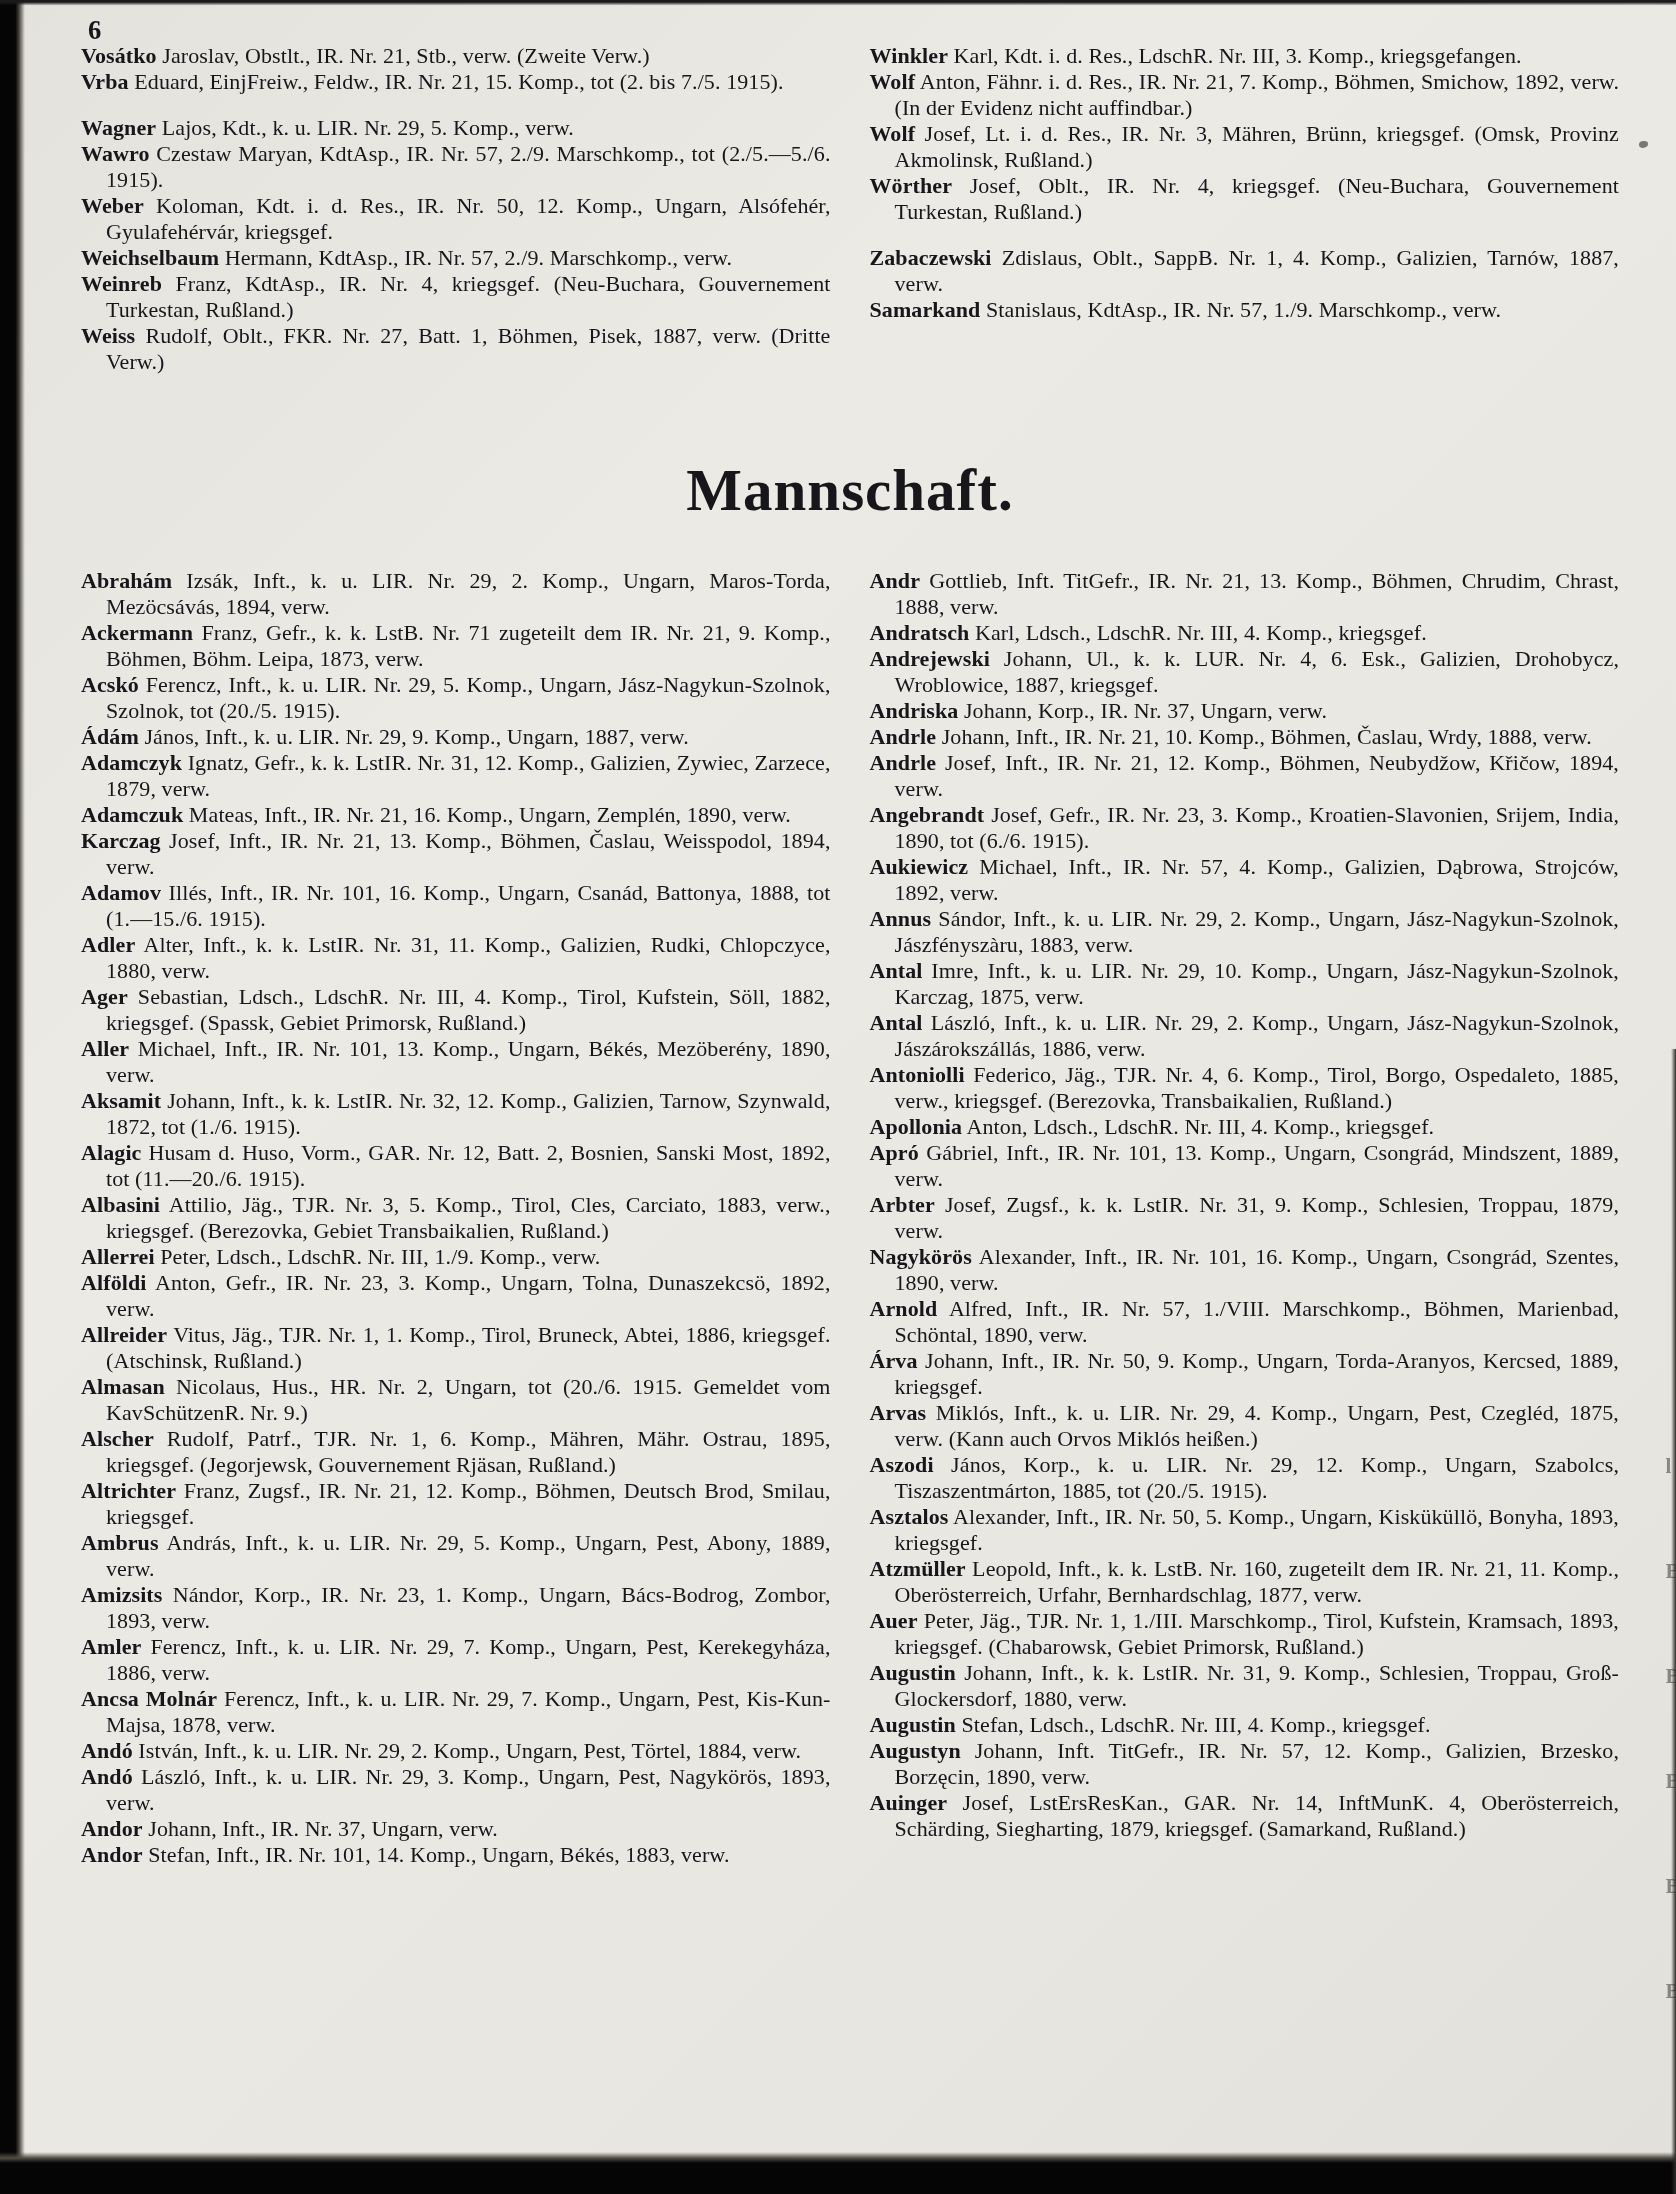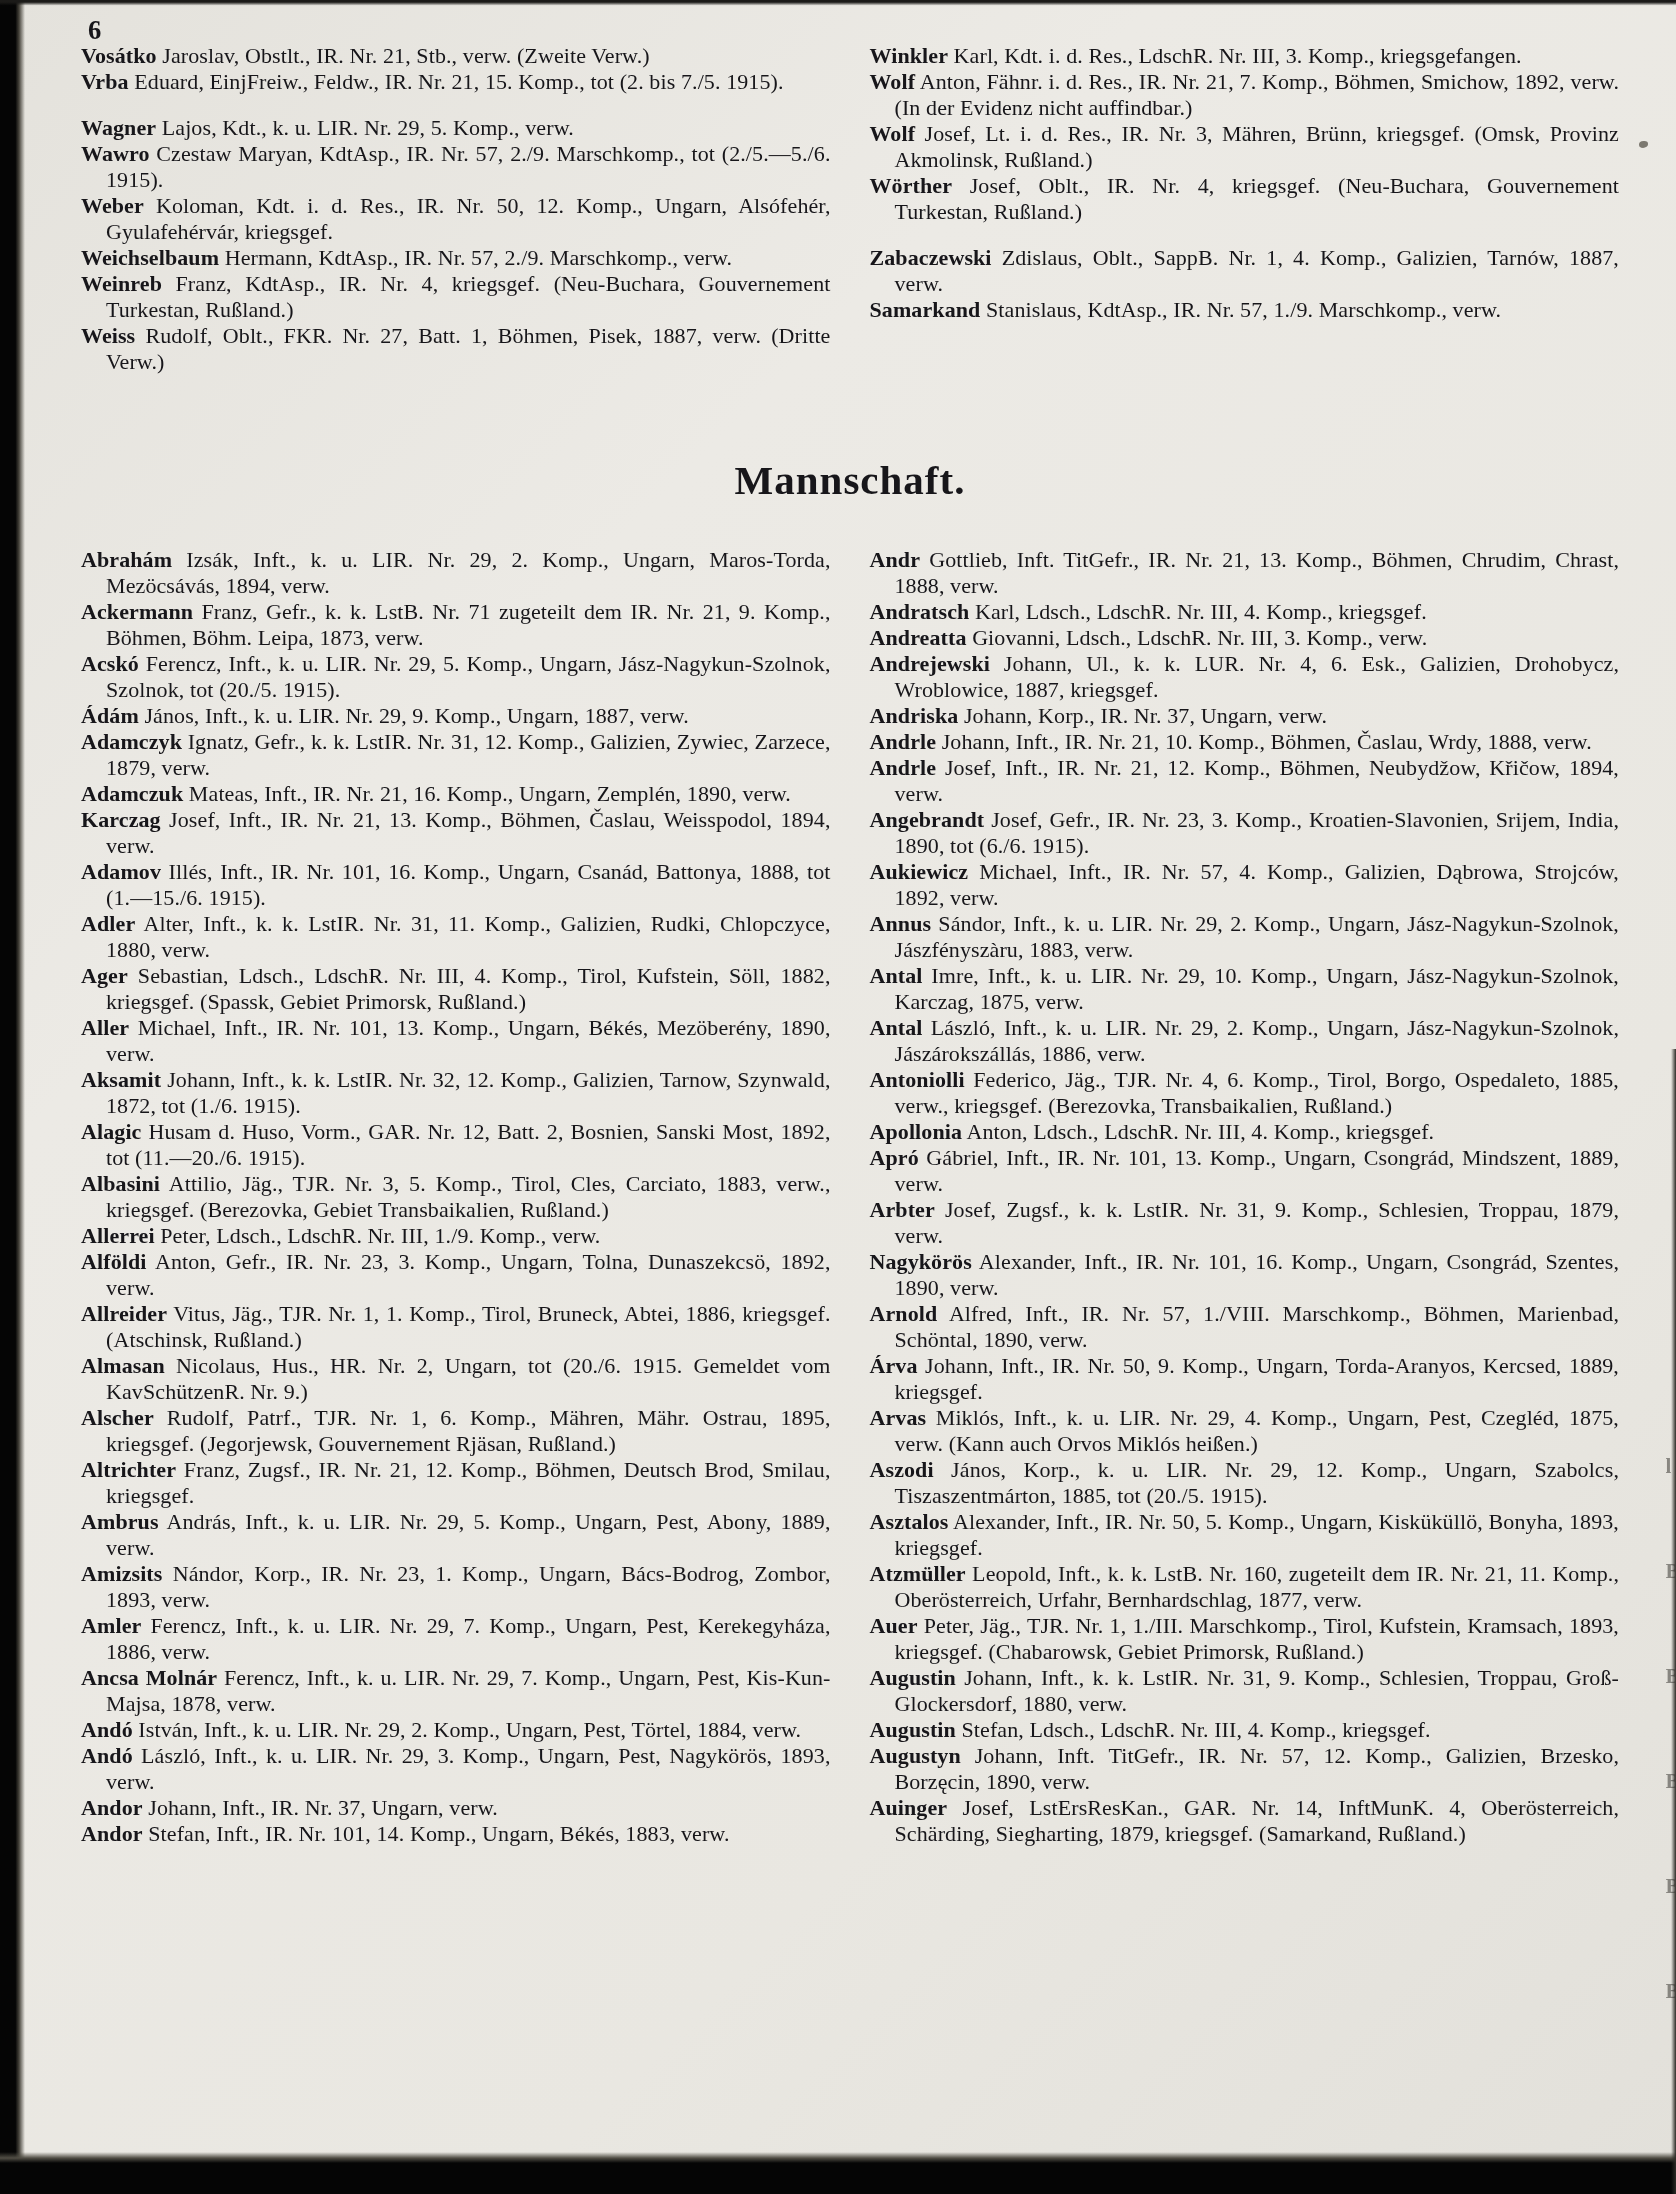--- a/index.html
+++ b/index.html
@@ -67,21 +67,21 @@
     text-align: justify;
     text-indent: -25px;
     padding-left: 25px;
     letter-spacing: 0.1px;
   }
   .entry.gap { margin-top: 20px; }
   .entry b { font-weight: bold; }
 
   .heading {
     text-align: center;
-    font-size: 41px;
+    font-size: 59px;
     font-weight: bold;
     letter-spacing: 1px;
     margin: 81px 0 43px 0;
   }
 </style>
 </head>
 <body>
 
 <div class="edge-left"></div>
 <div class="edge-bottom"></div>
@@ -153,21 +153,20 @@
         <p class="entry"><b>Ancsa Molnár</b> Ferencz, Inft., k. u. LIR. Nr. 29, 7. Komp., Ungarn, Pest, Kis-Kun-Majsa, 1878, verw.</p>
         <p class="entry"><b>Andó</b> István, Inft., k. u. LIR. Nr. 29, 2. Komp., Ungarn, Pest, Törtel, 1884, verw.</p>
         <p class="entry"><b>Andó</b> László, Inft., k. u. LIR. Nr. 29, 3. Komp., Ungarn, Pest, Nagykörös, 1893, verw.</p>
         <p class="entry"><b>Andor</b> Johann, Inft., IR. Nr. 37, Ungarn, verw.</p>
         <p class="entry"><b>Andor</b> Stefan, Inft., IR. Nr. 101, 14. Komp., Ungarn, Békés, 1883, verw.</p>
       </div>
     <div class="col-divider"></div>
     <div class="col">
         <p class="entry"><b>Andr</b> Gottlieb, Inft. TitGefr., IR. Nr. 21, 13. Komp., Böhmen, Chrudim, Chrast, 1888, verw.</p>
         <p class="entry"><b>Andratsch</b> Karl, Ldsch., LdschR. Nr. III, 4. Komp., kriegsgef.</p>
-        <p class="entry"><b>Andreatta</b> Giovanni, Ldsch., LdschR. Nr. III, 3. Komp., verw.</p>
         <p class="entry"><b>Andrejewski</b> Johann, Ul., k. k. LUR. Nr. 4, 6. Esk., Galizien, Drohobycz, Wroblowice, 1887, kriegsgef.</p>
         <p class="entry"><b>Andriska</b> Johann, Korp., IR. Nr. 37, Ungarn, verw.</p>
         <p class="entry"><b>Andrle</b> Johann, Inft., IR. Nr. 21, 10. Komp., Böhmen, Časlau, Wrdy, 1888, verw.</p>
         <p class="entry"><b>Andrle</b> Josef, Inft., IR. Nr. 21, 12. Komp., Böhmen, Neubydžow, Křičow, 1894, verw.</p>
         <p class="entry"><b>Angebrandt</b> Josef, Gefr., IR. Nr. 23, 3. Komp., Kroatien-Slavonien, Srijem, India, 1890, tot (6./6. 1915).</p>
         <p class="entry"><b>Aukiewicz</b> Michael, Inft., IR. Nr. 57, 4. Komp., Galizien, Dąbrowa, Strojców, 1892, verw.</p>
         <p class="entry"><b>Annus</b> Sándor, Inft., k. u. LIR. Nr. 29, 2. Komp., Ungarn, Jász-Nagykun-Szolnok, Jászfényszàru, 1883, verw.</p>
         <p class="entry"><b>Antal</b> Imre, Inft., k. u. LIR. Nr. 29, 10. Komp., Ungarn, Jász-Nagykun-Szolnok, Karczag, 1875, verw.</p>
         <p class="entry"><b>Antal</b> László, Inft., k. u. LIR. Nr. 29, 2. Komp., Ungarn, Jász-Nagykun-Szolnok, Jászárokszállás, 1886, verw.</p>
         <p class="entry"><b>Antoniolli</b> Federico, Jäg., TJR. Nr. 4, 6. Komp., Tirol, Borgo, Ospedaleto, 1885, verw., kriegsgef. (Berezovka, Transbaikalien, Rußland.)</p>

